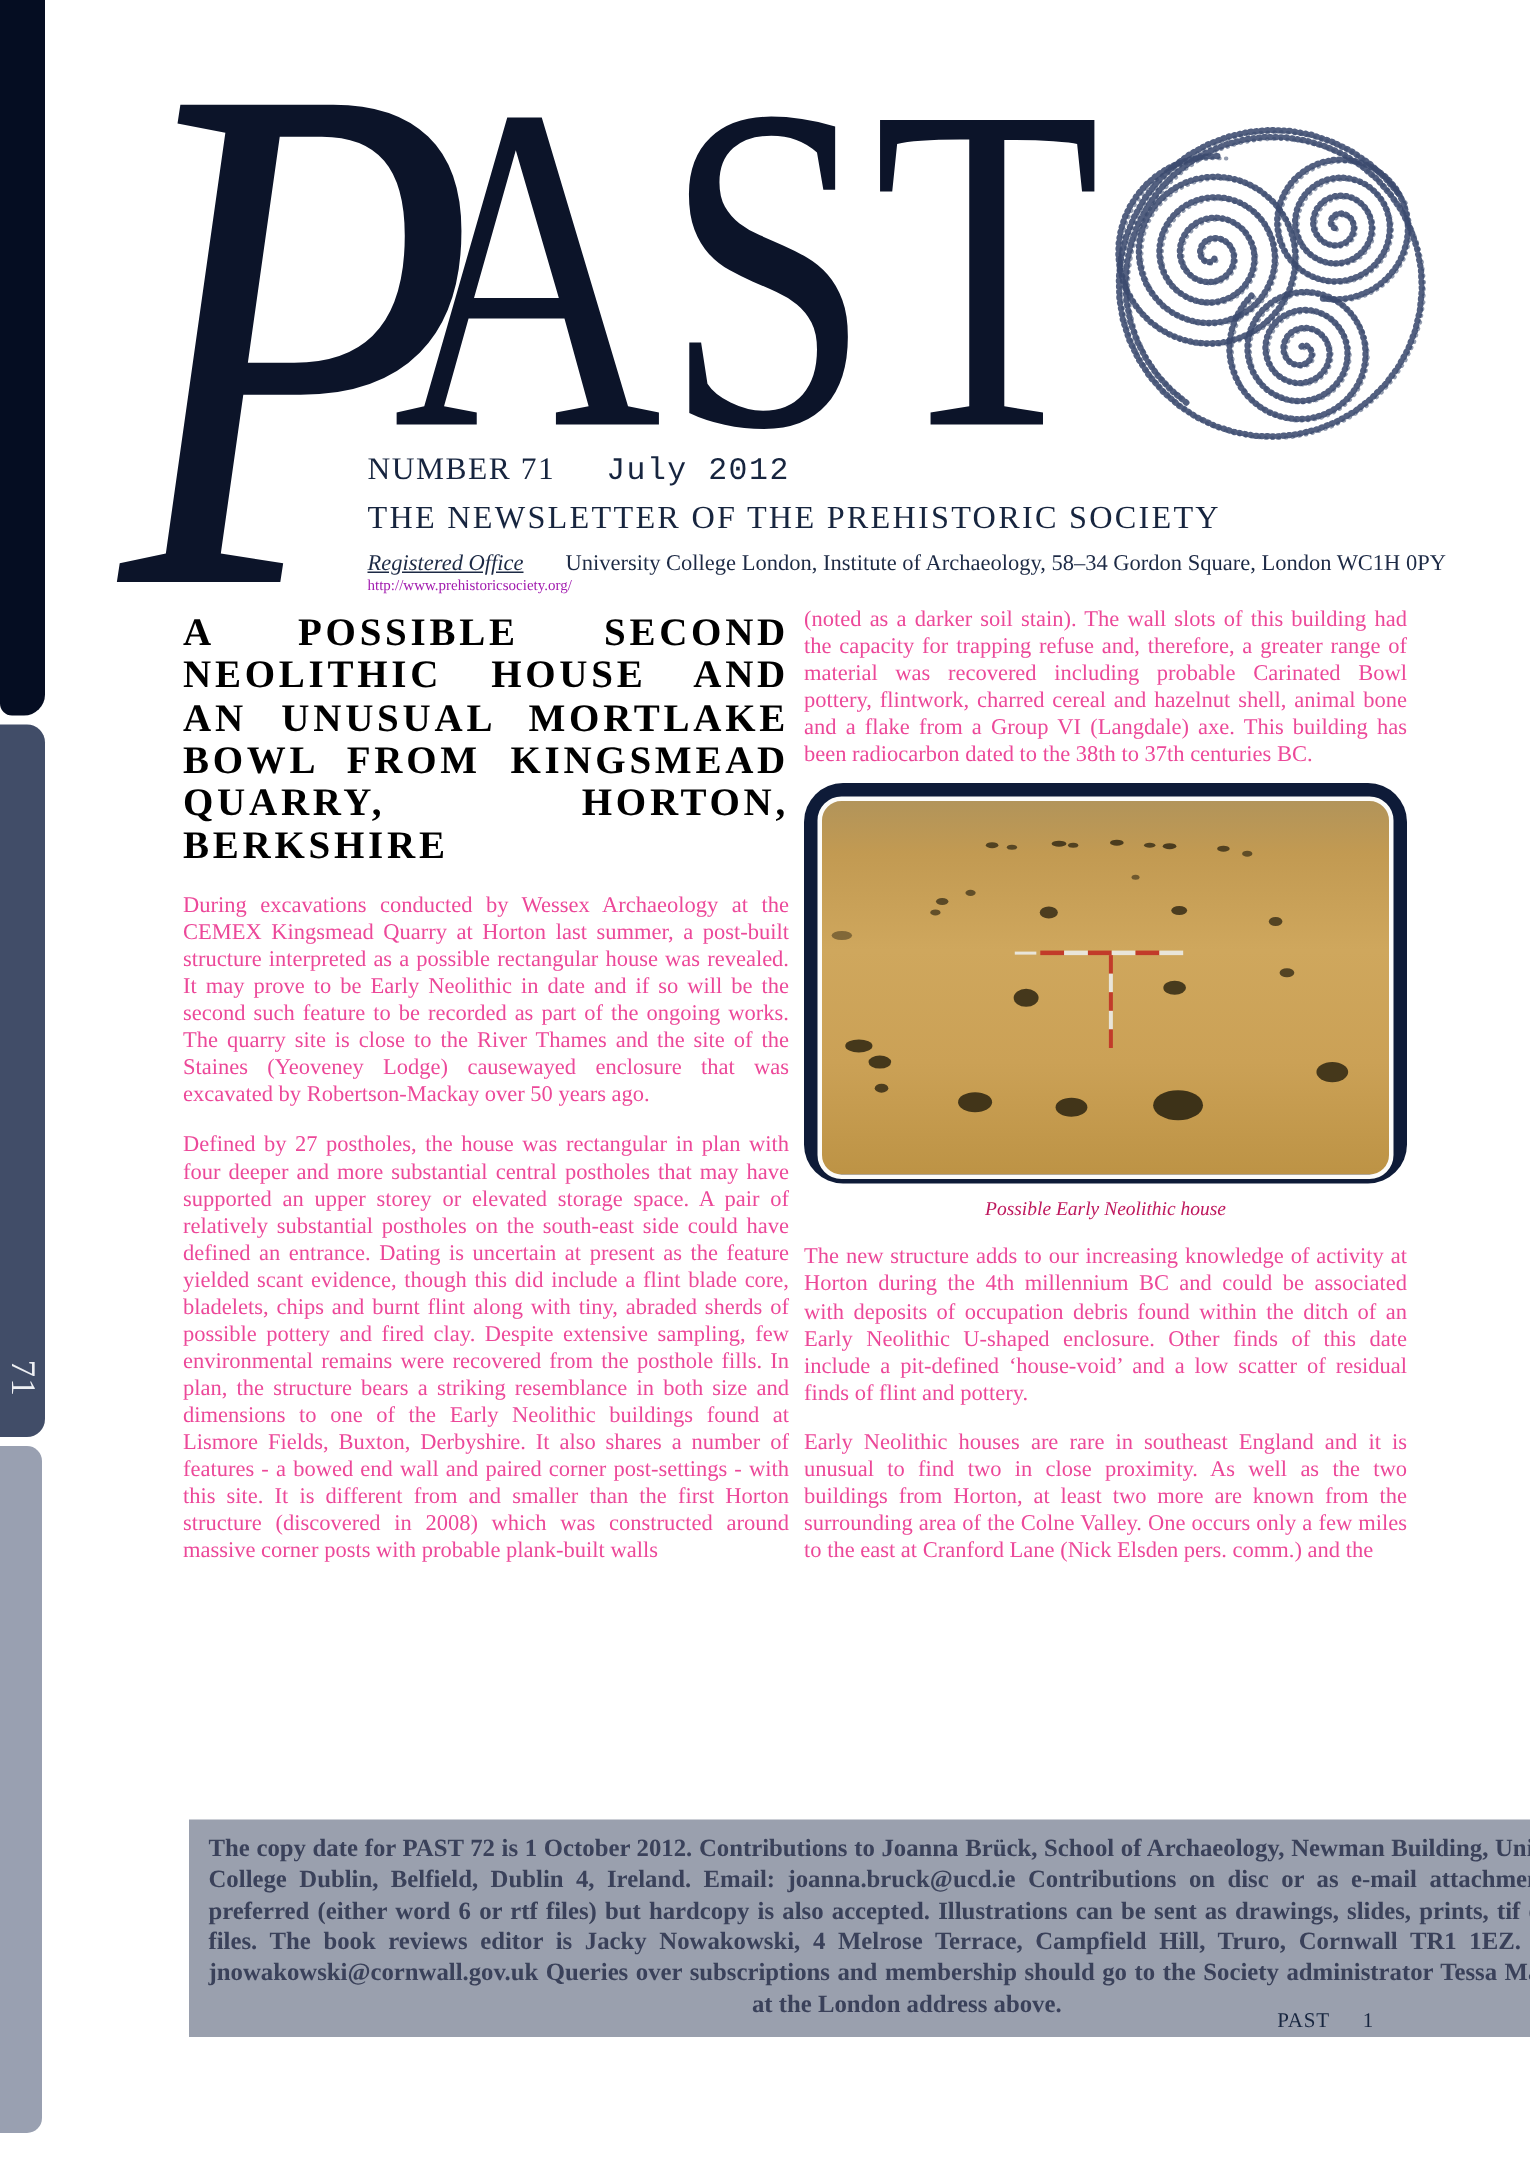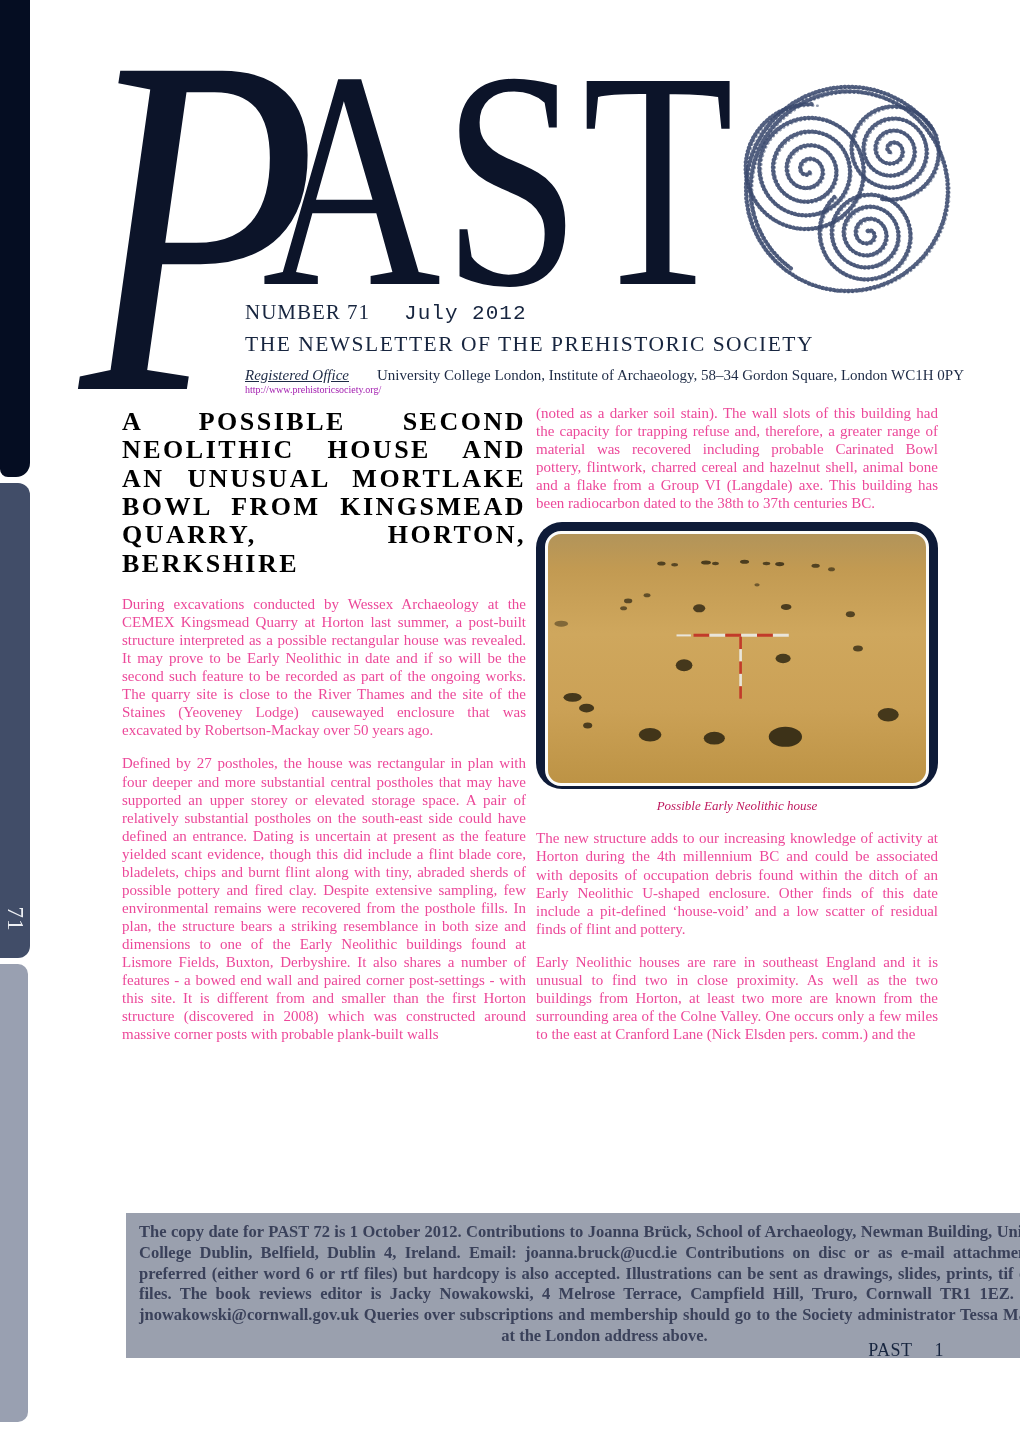--- a/index.html
+++ b/index.html
@@ -45,21 +45,21 @@
                box-sizing:border-box;}
   .photo{height:100%;border-radius:16px;border:3px solid #fcfcfa;overflow:hidden;position:relative;
          background:linear-gradient(180deg,#b2945a 0%,#c29a52 14%,#cfa75d 40%,#cba156 70%,#bd9345 100%);}
   .photo svg{position:absolute;inset:0;width:100%;height:100%;}
   .figure-caption{margin-top:9px;text-align:center;font-style:italic;font-size:13px;color:#be185d;}
 
   
   .footer-box{position:absolute;left:126px;top:1213px;width:957px;box-sizing:border-box;
               background:#9aa0ae;padding:9px 13px 11px 13px;font-size:16.5px;font-weight:bold;
               line-height:1.26;color:#3a415a;text-align:justify;text-align-last:center;}
-  .page-num{position:absolute;top:1340px;right:76px;font-size:18px;color:#17253f;letter-spacing:0.5px;}
+  .page-num{position:absolute;top:1340px;right:104px;font-size:14px;color:#17253f;letter-spacing:0.5px;}
   .page-num .num{margin-left:22px;}
 </style>
 </head>
 <body>
 
 <div class="page">
 
   <div class="edge-black"></div>
   <div class="edge-navy">
     <span class="issue-num">71</span>

